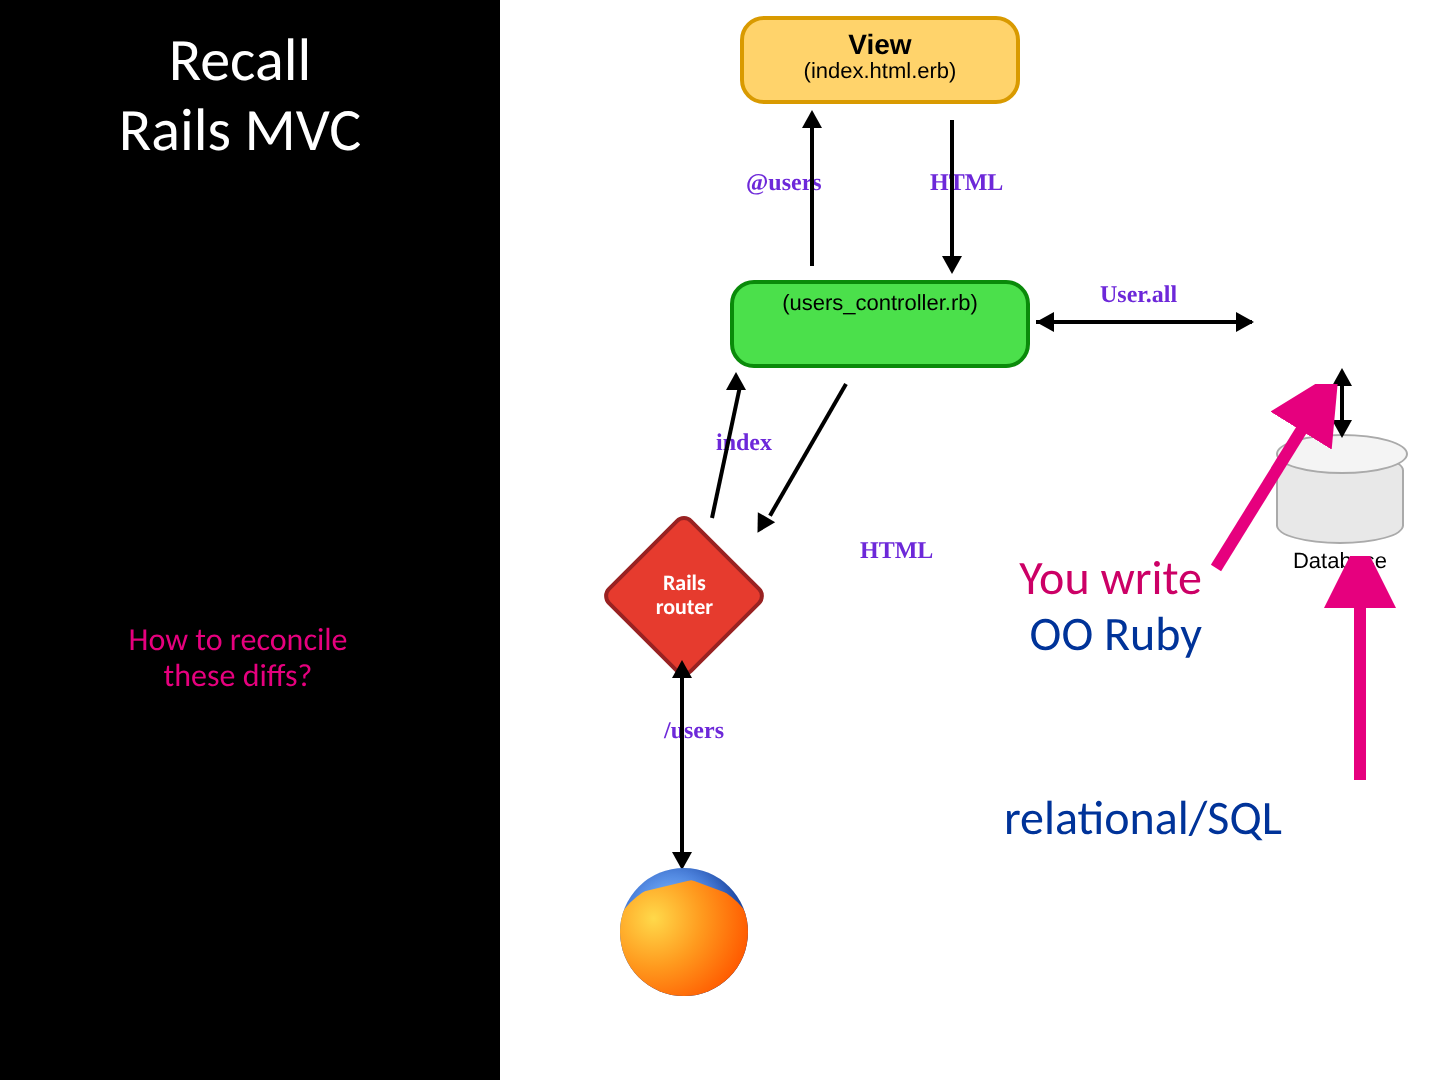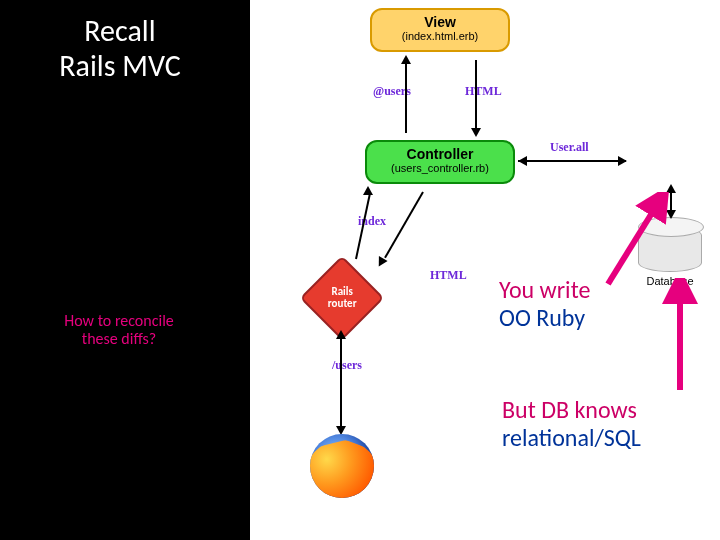--- a/index.html
+++ b/index.html
@@ -29,21 +29,21 @@
     font-size: 16px;
     text-align: center;
     line-height: 1.15;
     width: 210px;
   }
   .oo-ruby {
     position: absolute;
     left: 495px;
     top: 274px;
     font-size: 24px;
-    text-align: left;
+    text-align: right;
     line-height: 1.15;
     width: 110px;
     background: #fff;
     padding: 2px 4px;
   }
   .db-rel {
     position: absolute;
     left: 498px;
     top: 394px;
     font-size: 24px;
@@ -176,21 +176,20 @@
 </div>
 
 <div class="diagram">
 
   <div class="box view-box">
     <div class="box-title">View</div>
     <div class="box-sub">(index.html.erb)</div>
   </div>
 
   <div class="box controller-box">
-    <div class="box-title">Controller</div>
     <div class="box-sub">(users_controller.rb)</div>
   </div>
 
 
   <div class="router">
     <div class="router-label">
       <span>Rails</span><br>
       <span>router</span>
     </div>
   </div>
@@ -250,15 +249,14 @@
       </defs>
     <line x1="30" y1="112" x2="30" y2="8" stroke="#e6007e" stroke-width="6" marker-end="url(#p2)"></line>
   </svg>
 </div>
 
 <div class="oo-ruby">
   <div>You write</div>
   <div>OO Ruby</div>
 </div>
 <div class="db-rel">
-  <div>But DB knows</div>
   <div>relational/SQL</div>
 </div>
 
 </body></html>

